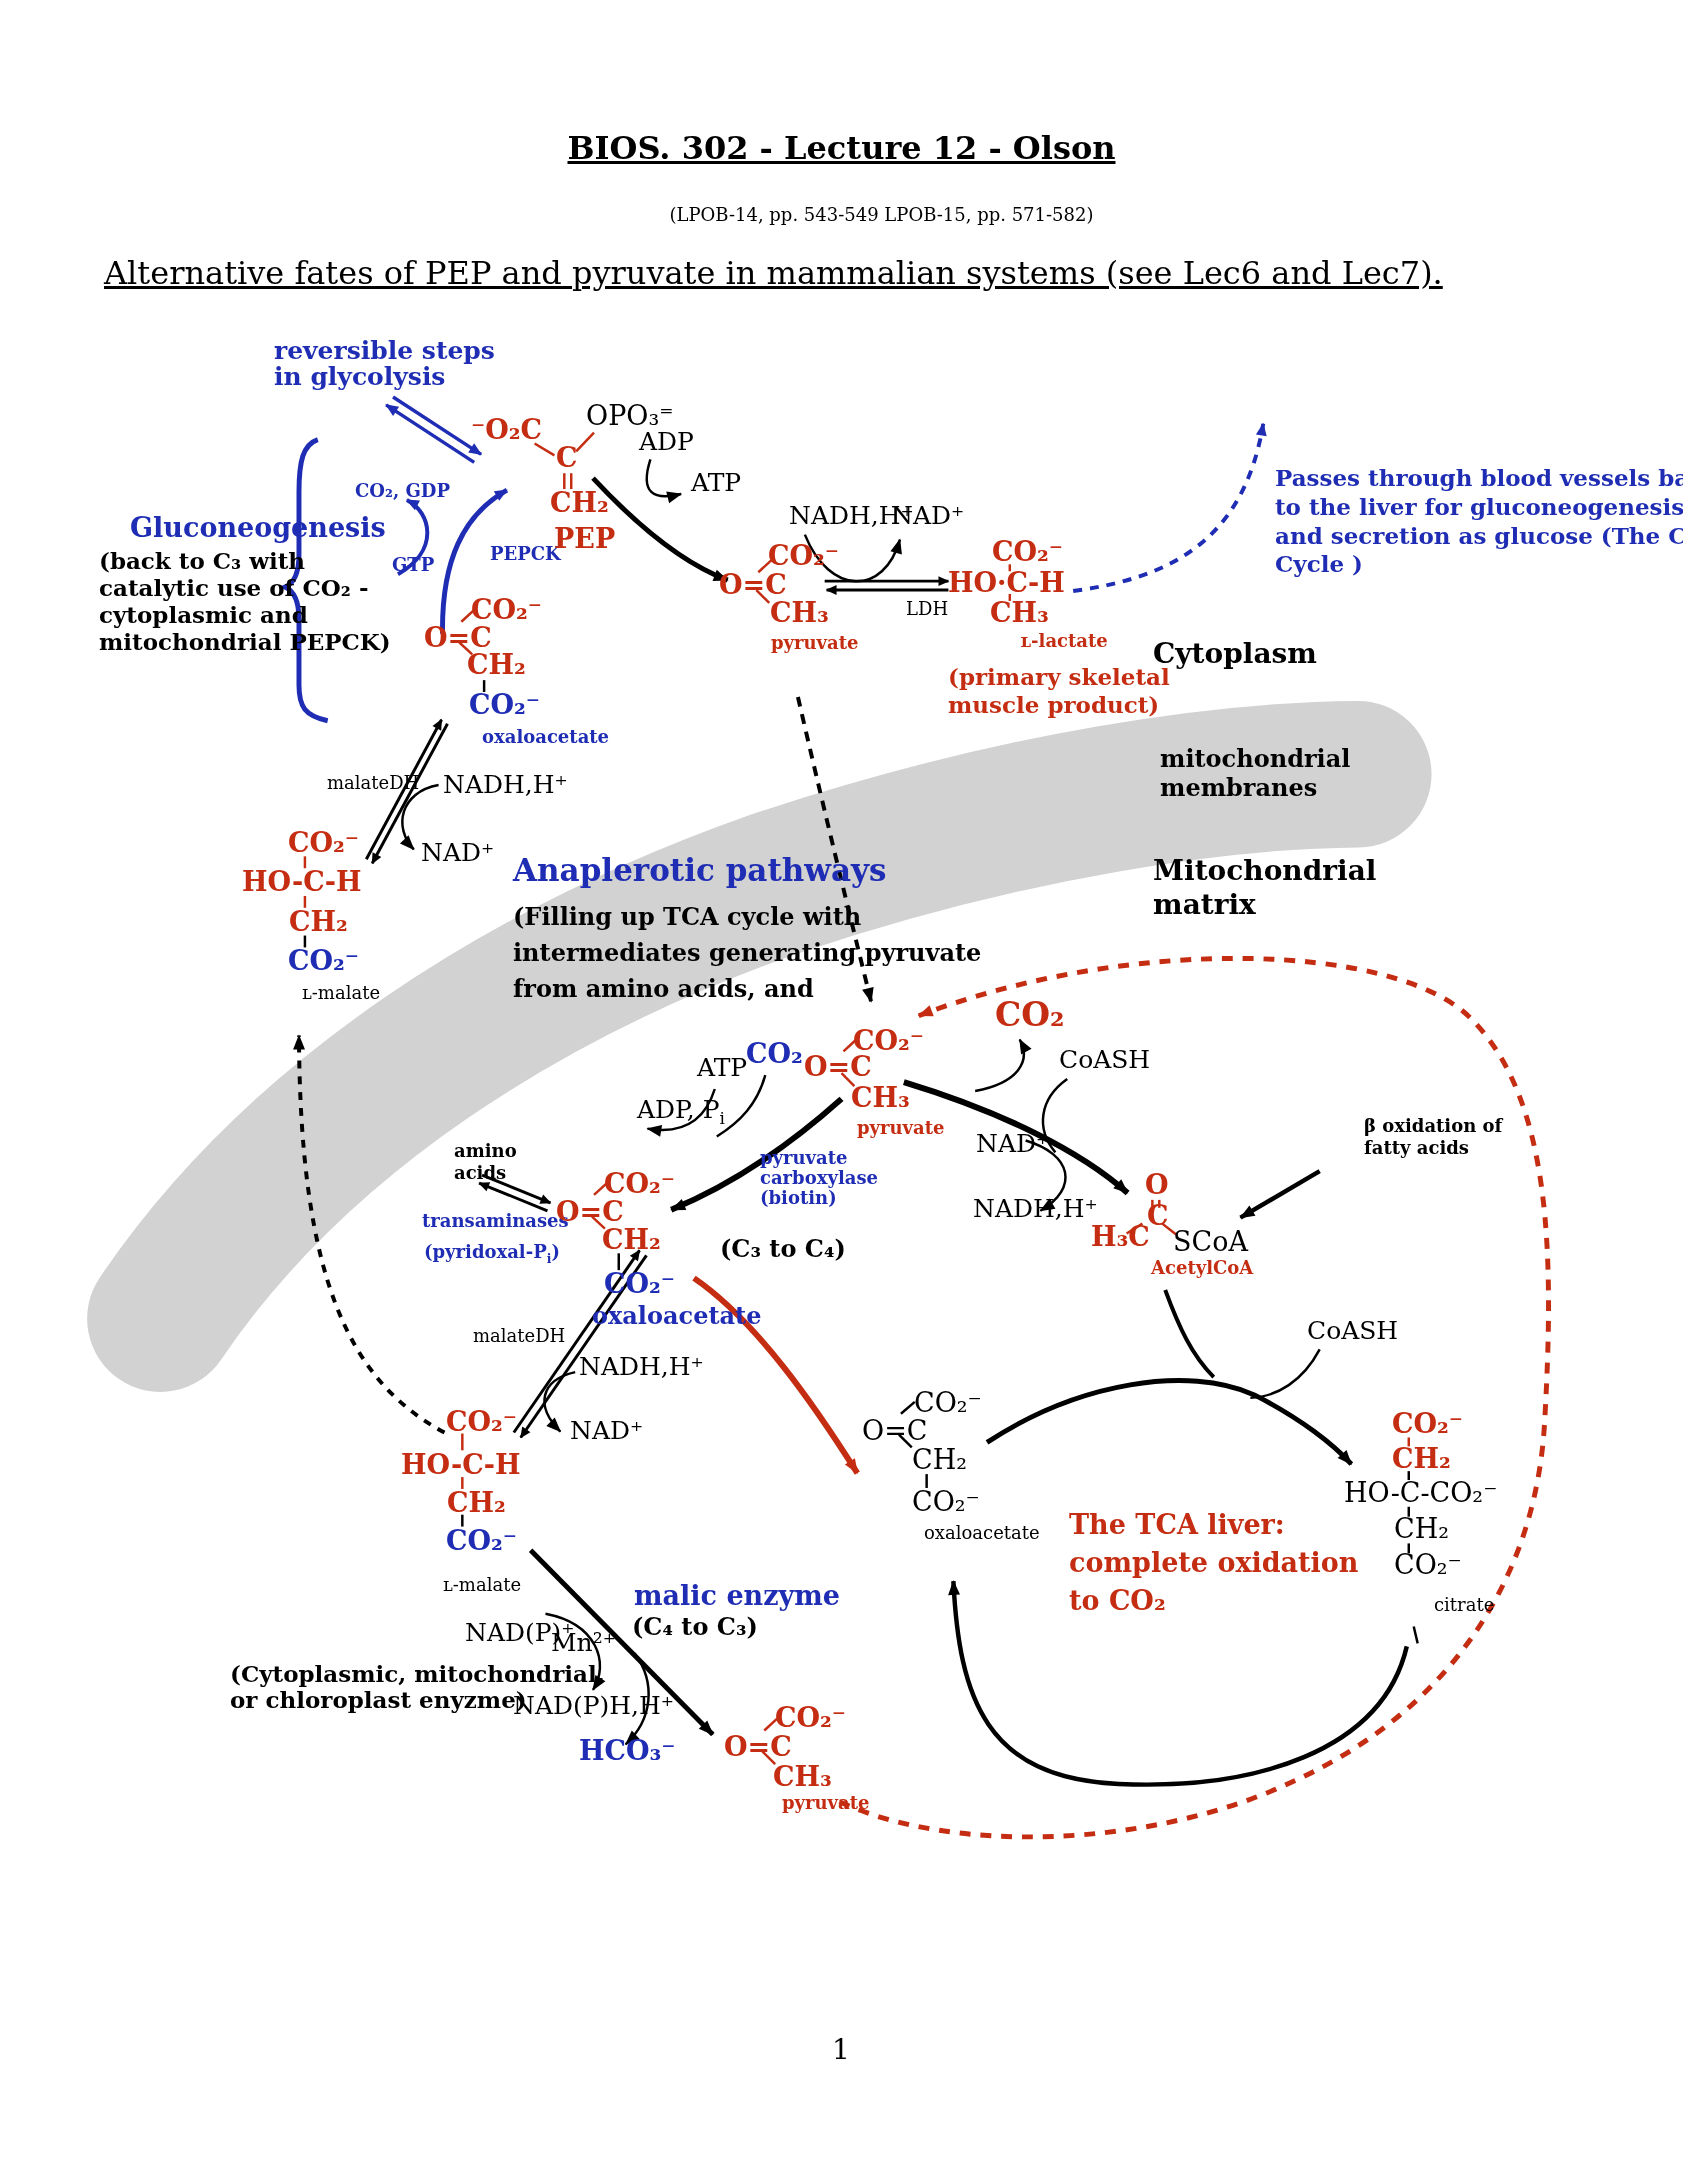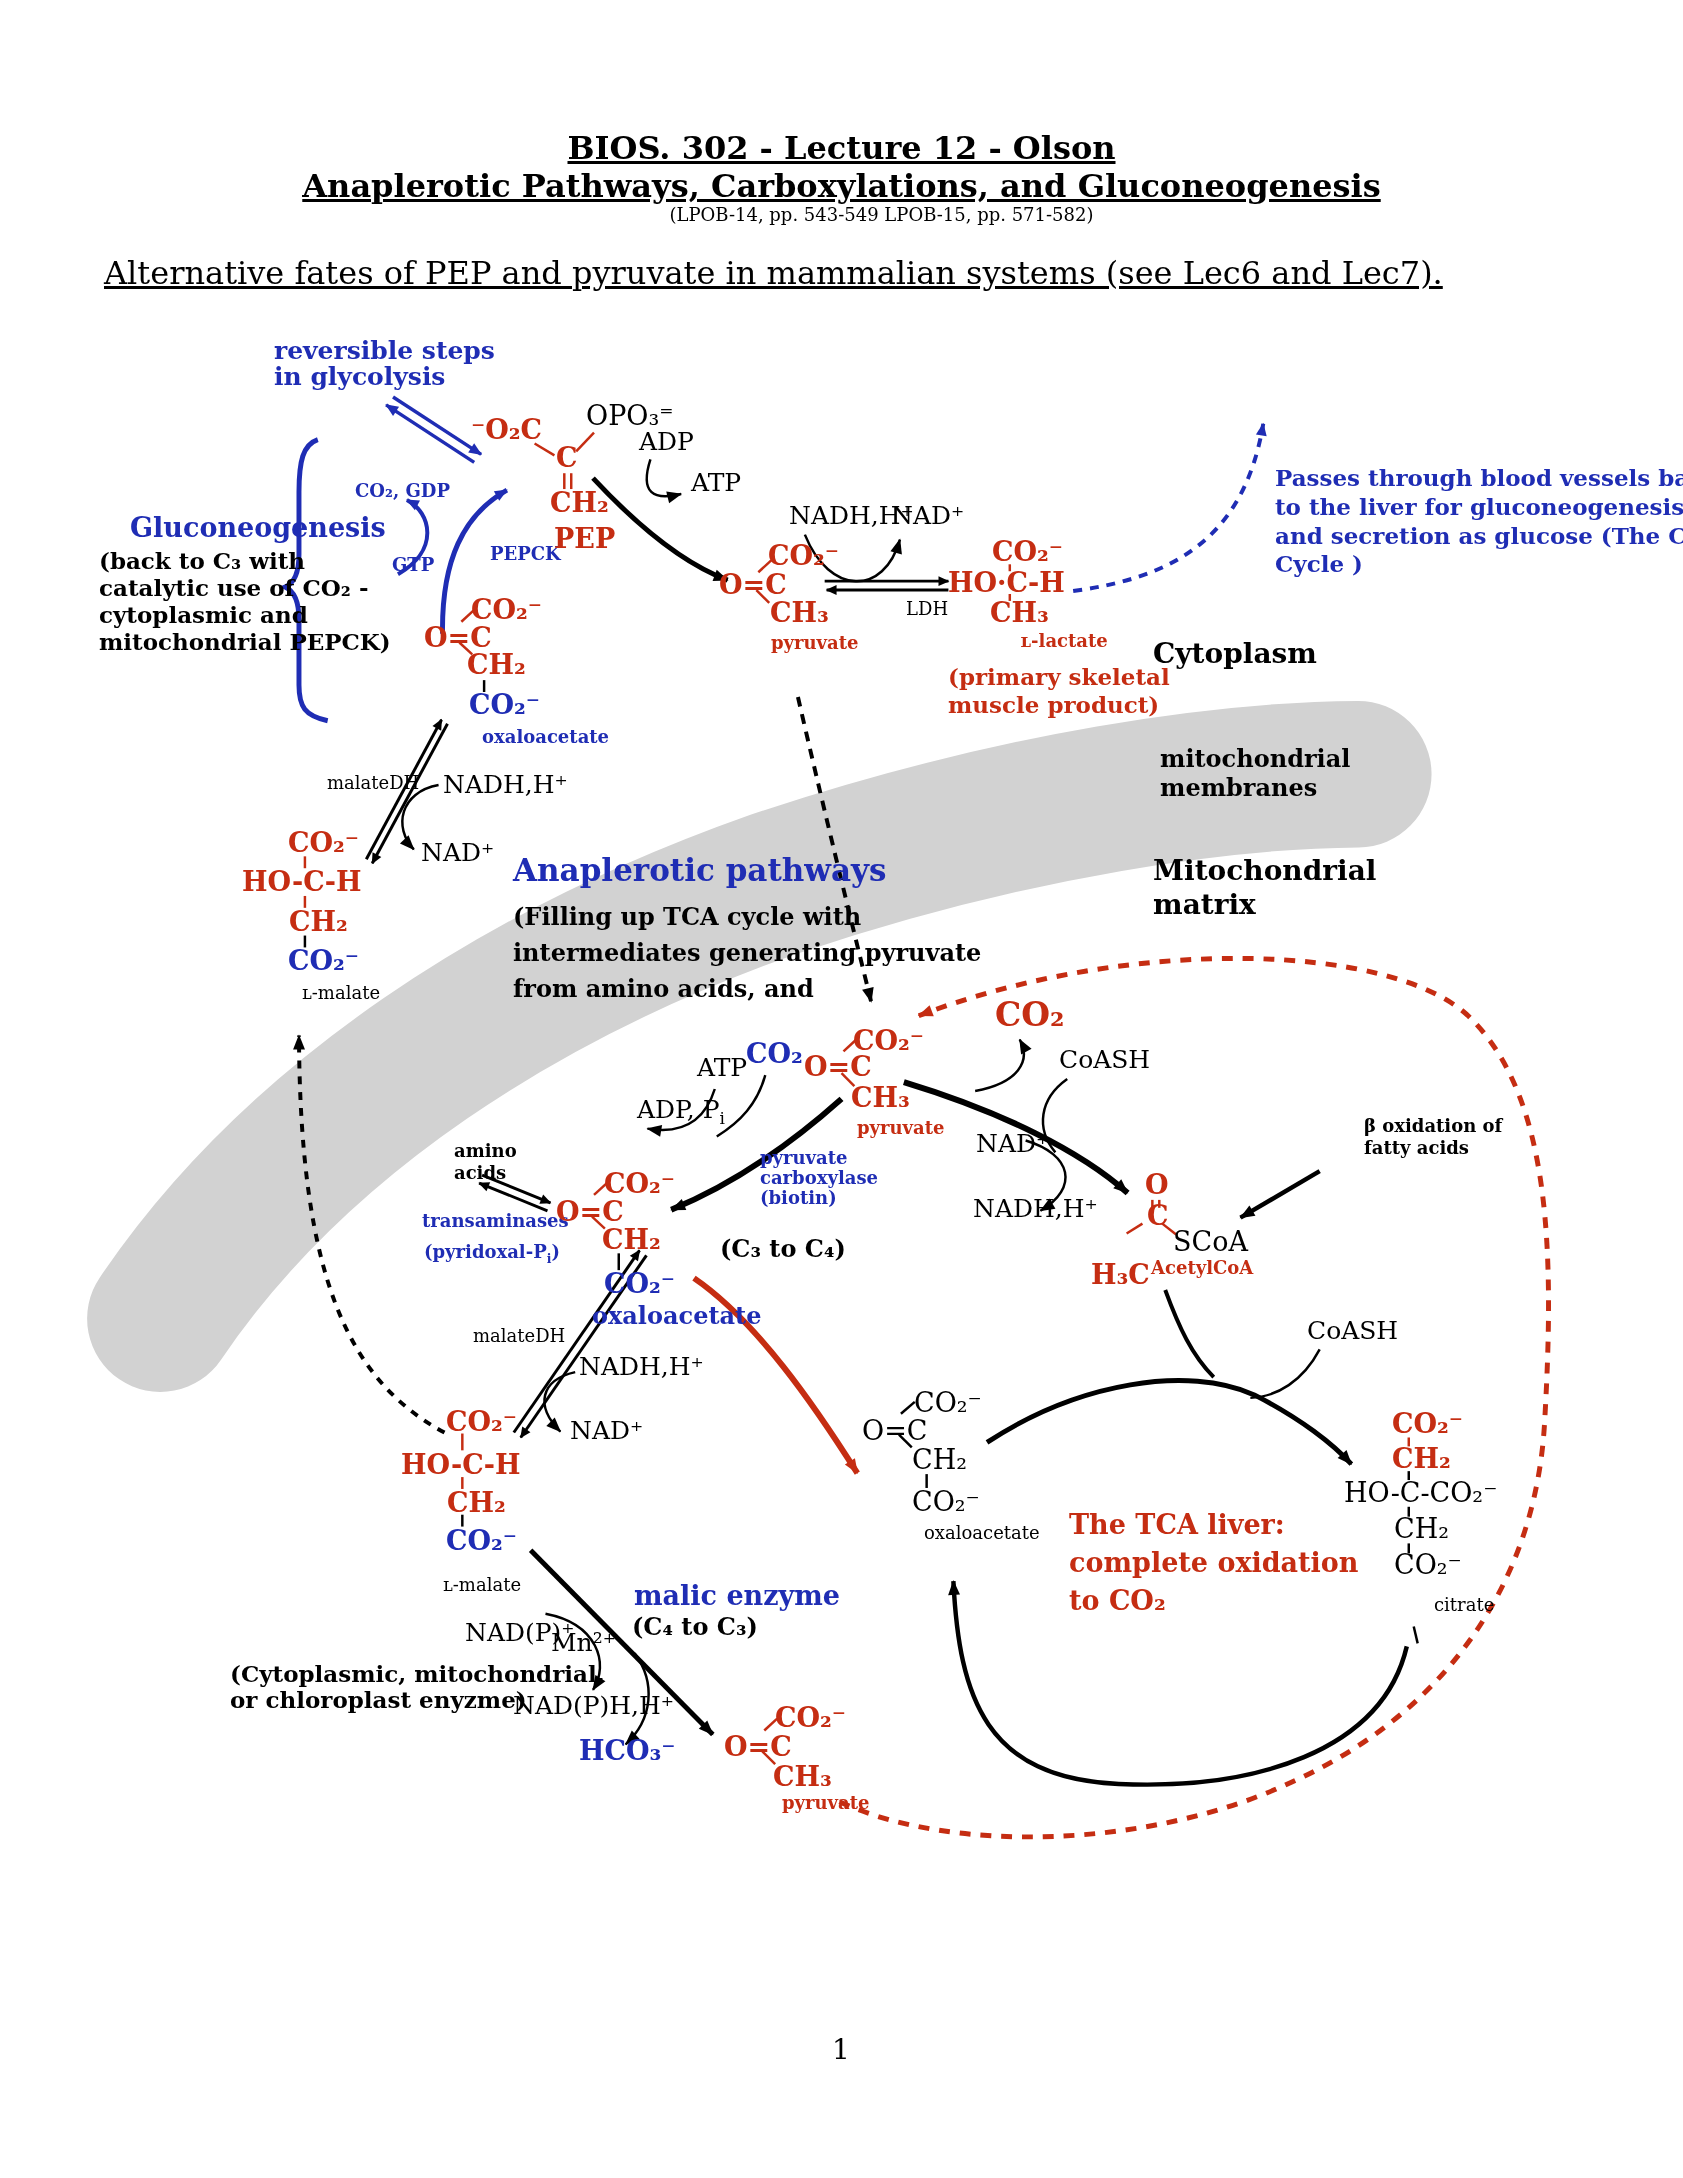--- a/index.html
+++ b/index.html
@@ -174,21 +174,20 @@
   <g stroke-width="2.5">
     <line x1="1423" y1="1452" x2="1423" y2="1461" stroke="var(--red)"></line>
     <line x1="1423" y1="1486" x2="1423" y2="1495" stroke="#000"></line>
     <line x1="1423" y1="1522" x2="1423" y2="1532" stroke="#000"></line>
     <line x1="1423" y1="1559" x2="1423" y2="1569" stroke="#000"></line>
     <line x1="1428" y1="1643" x2="1432" y2="1660" stroke="#000"></line>
   </g>
 </svg>
 
 <div class="t b s30 ctr" style="top:132px">BIOS. 302 - Lecture 12 - Olson</div>
-<div class="t b s30 ctr" style="top:170px">Anaplerotic Pathways, Carboxylations, and Gluconeogenesis</div>
 <div class="t s26 ctr" style="top:206px">(LPOB-14, pp. 543-549 LPOB-15, pp. 571-582)</div>
 <div class="t s30" style="left:104px;top:257px">Alternative fates of PEP and pyruvate in mammalian systems (see Lec6 and Lec7).</div>
 
 <div class="t b blue s25" style="left:274px;top:338px">
   <div>reversible steps</div>
       <div>in glycolysis</div>
 </div>
 <div class="t b blue s27" style="left:130px;top:514px">Gluconeogenesis</div>
 <div class="t b s23" style="left:99px;top:548px;line-height:1.17">
   <div>(back to C₃ with</div>
@@ -295,21 +294,21 @@
 <div class="t b red s27" style="left:851px;top:1084px">CH₃</div>
 <div class="t b red s26" style="left:817px;top:1119px">pyruvate</div>
 
 <div class="t b red s33" style="left:995px;top:998px">CO₂</div>
 <div class="t s25" style="left:1059px;top:1047px">CoASH</div>
 <div class="t s25" style="left:976px;top:1131px">NAD⁺</div>
 <div class="t s25" style="left:973px;top:1196px">NADH,H⁺</div>
 
 <div class="t b red s27" style="left:1145px;top:1171px">O</div>
 <div class="t b red s27" style="left:1147px;top:1202px">C</div>
-<div class="t b red s27" style="left:1091px;top:1261px">H₃C</div>
+<div class="t b red s27" style="left:1091px;top:1223px">H₃C</div>
 <div class="t s27" style="left:1173px;top:1228px">SCoA</div>
 <div class="t b red s26" style="left:1111px;top:1259px">AcetylCoA</div>
 
 <div class="t b s26" style="left:1324px;top:1115px;line-height:1.2">
   <div>β oxidation of</div>
       <div>fatty acids</div>
 </div>
 
 <div class="t s27" style="left:914px;top:1389px">CO₂⁻</div>
 <div class="t s27" style="left:862px;top:1417px">O=C</div>

